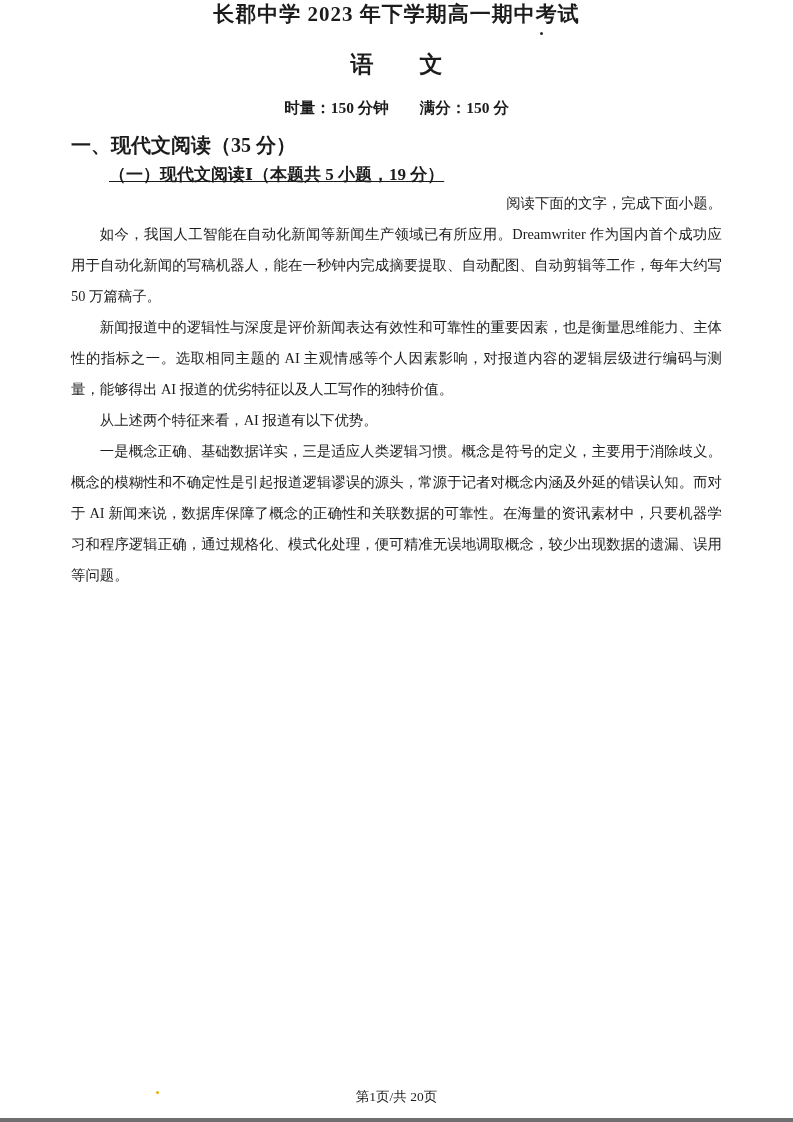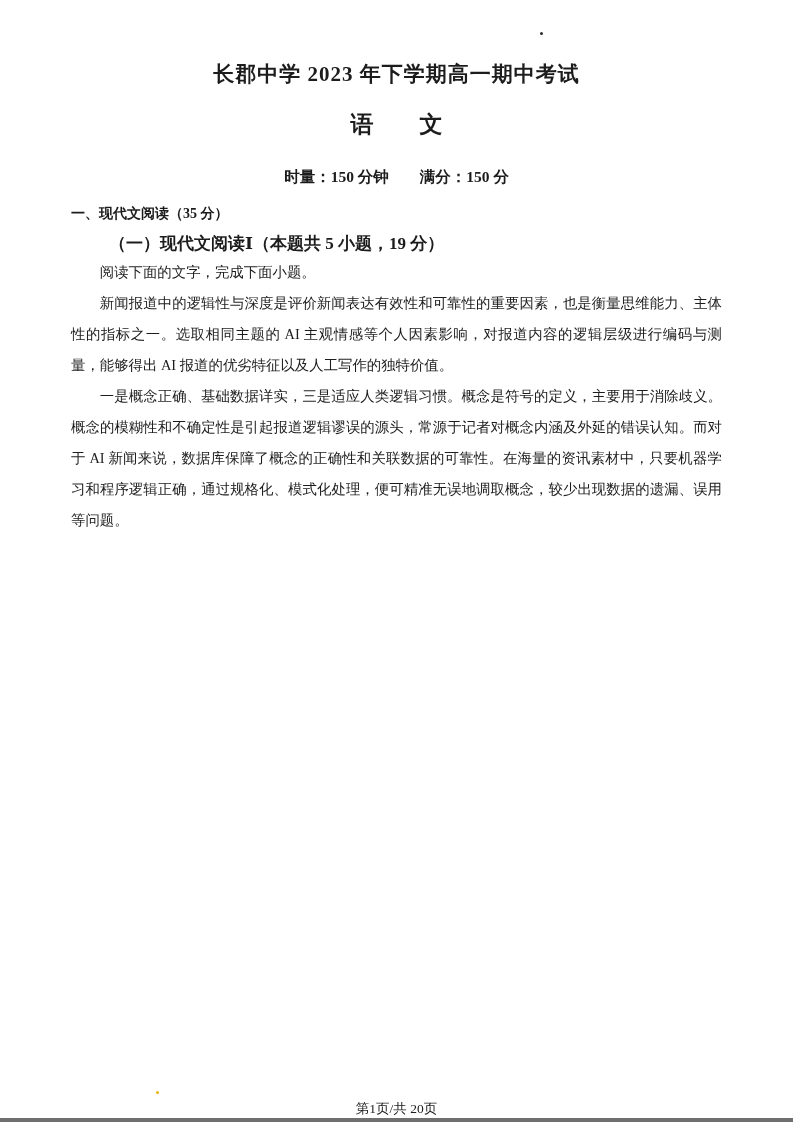--- a/index.html
+++ b/index.html
@@ -9,66 +9,66 @@
     height: 1122px;
     margin: 0 auto;
     background: #ffffff;
     overflow: hidden;
     font-family: "Liberation Serif", "DejaVu Serif", serif;
     color: #1c1c1c;
   }
   header { text-align: center; }
   .exam-title {
     margin: 0;
-    padding-top: 60px;
     font-size: 21px;
     line-height: 28px;
     font-weight: bold;
     letter-spacing: 1px;
   }
   .subject-title {
     margin-top: 22px;
     font-size: 23px;
     line-height: 30px;
     font-weight: bold;
   }
   .exam-meta {
-    margin-top: 26px;
+    margin-top: 17px;
     font-size: 15.5px;
     line-height: 22px;
     font-weight: bold;
   }
   main {
     margin: 0 71px;
     width: 651px;
   }
   .section-heading {
     margin: 14px 0 0 0;
-    font-size: 14px;
+    font-size: 20px;
     line-height: 24px;
     font-weight: bold;
   }
   .subsection-heading {
     margin: 5px 0 0 38px;
     font-size: 17px;
     line-height: 26px;
     font-weight: bold;
+    text-decoration: underline;
   }
   .bodytext p {
     margin: 0;
     font-size: 14.4px;
     line-height: 31px;
     text-indent: 2em;
     text-align: justify;
   }
-  .bodytext p.no-justify { text-align: left; }
+  .bodytext p.no-justify { text-align: right; }
   .page-footer {
     position: absolute;
     left: 0;
-    bottom: 4px;
+    bottom: 16px;
     width: 100%;
     text-align: center;
     font-size: 13.5px;
     line-height: 18px;
     color: #1c1c1c;
   }
   .bottom-bar {
     position: absolute;
     left: 0;
     bottom: 0;
@@ -107,21 +107,23 @@
     <div class="subject-title">语　　文</div>
     <div class="exam-meta">时量：150 分钟　　满分：150 分</div>
   </header>
 
   <main>
     <h2 class="section-heading">一、现代文阅读（35 分）</h2>
     <h3 class="subsection-heading">（一）现代文阅读Ⅰ（本题共 5 小题，19 分）</h3>
 
     <div class="bodytext">
       <p class="no-justify">阅读下面的文字，完成下面小题。</p>
+      <p>如今，我国人工智能在自动化新闻等新闻生产领域已有所应用。Dreamwriter 作为国内首个成功应用于自动化新闻的写稿机器人，能在一秒钟内完成摘要提取、自动配图、自动剪辑等工作，每年大约写 50 万篇稿子。</p>
       <p>新闻报道中的逻辑性与深度是评价新闻表达有效性和可靠性的重要因素，也是衡量思维能力、主体性的指标之一。选取相同主题的 AI 主观情感等个人因素影响，对报道内容的逻辑层级进行编码与测量，能够得出 AI 报道的优劣特征以及人工写作的独特价值。</p>
+      <p>从上述两个特征来看，AI 报道有以下优势。</p>
       <p>一是概念正确、基础数据详实，三是适应人类逻辑习惯。概念是符号的定义，主要用于消除歧义。概念的模糊性和不确定性是引起报道逻辑谬误的源头，常源于记者对概念内涵及外延的错误认知。而对于 AI 新闻来说，数据库保障了概念的正确性和关联数据的可靠性。在海量的资讯素材中，只要机器学习和程序逻辑正确，通过规格化、模式化处理，便可精准无误地调取概念，较少出现数据的遗漏、误用等问题。</p>
     </div>
   </main>
 
   <div class="page-footer">第1页/共 20页</div>
 
   <span class="speck-bottom"></span>
   <div class="bottom-bar"></div>
 
 </div>

